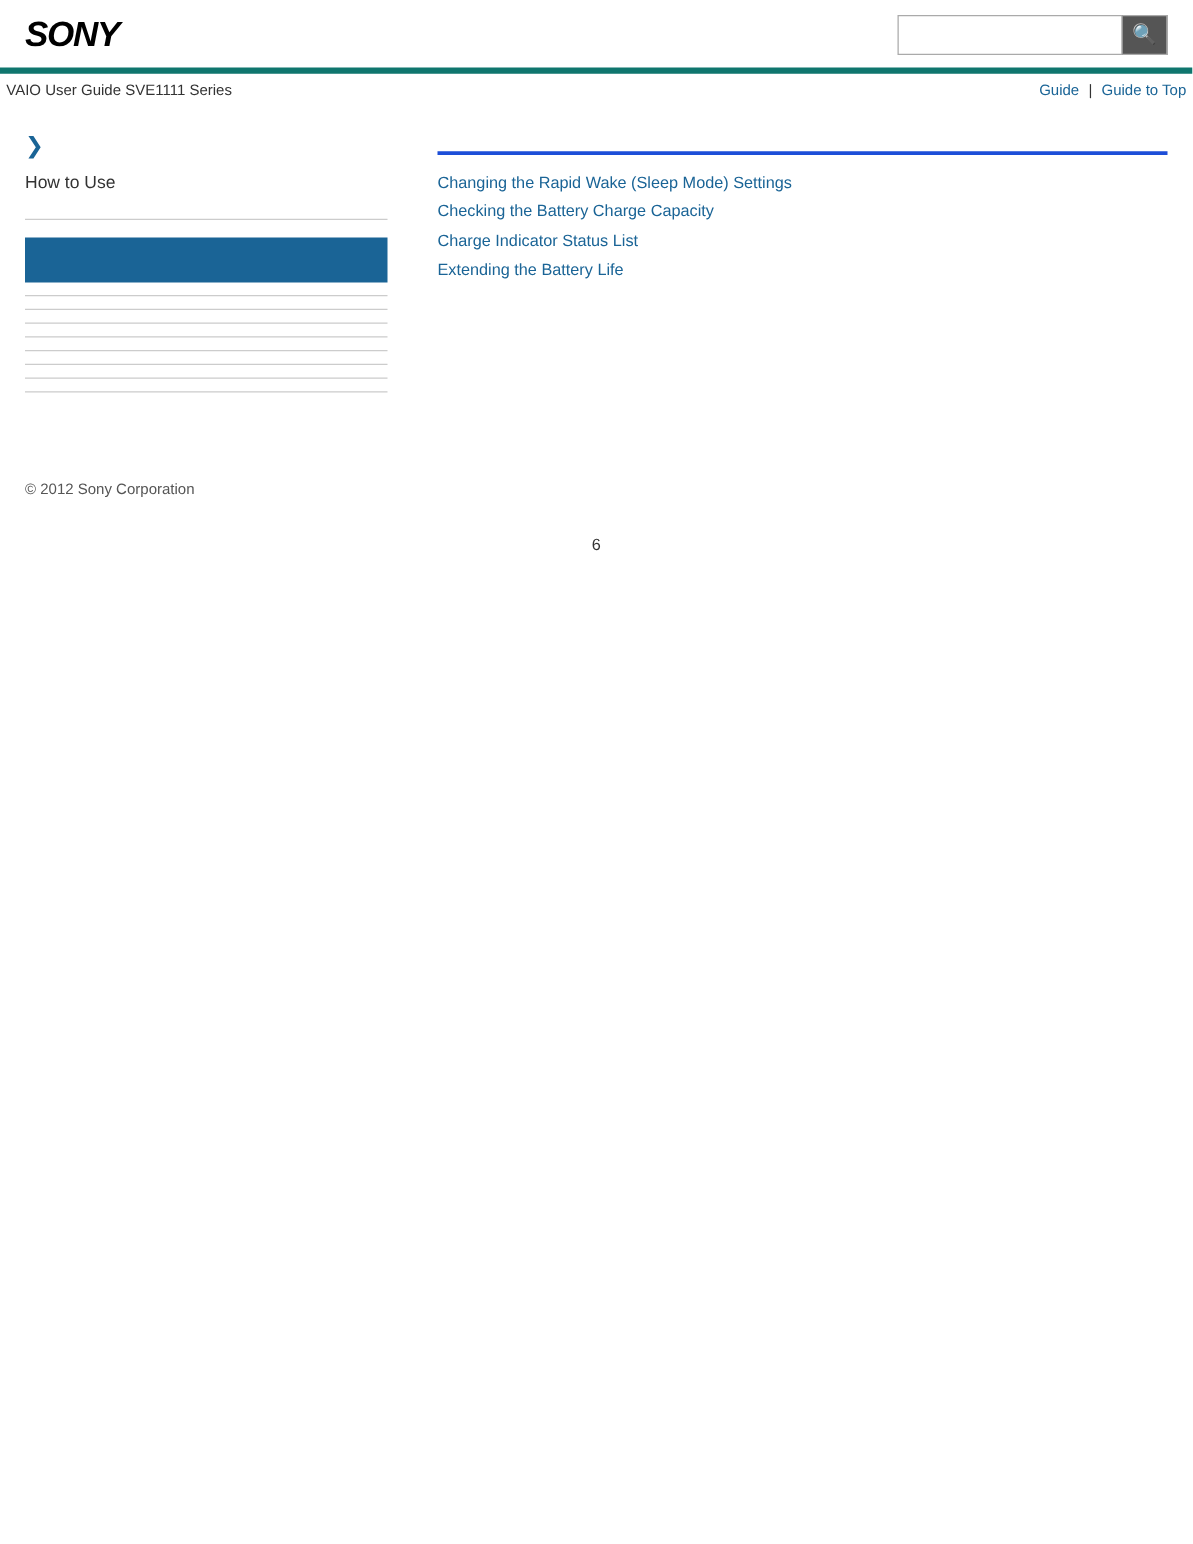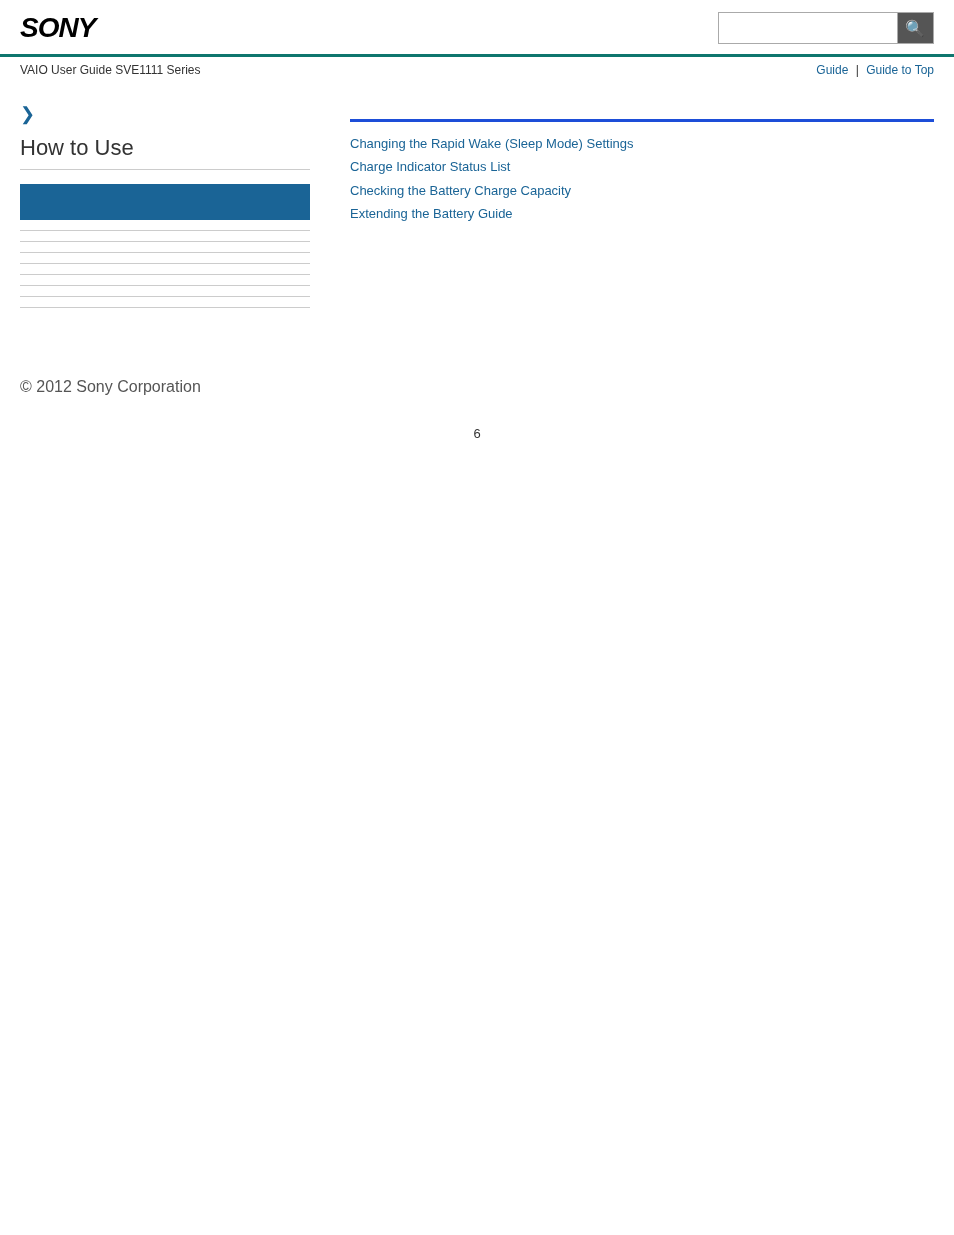--- a/index.html
+++ b/index.html
@@ -11,21 +11,21 @@
       width: 954px;
       min-height: 1235px;
     }
 
     
     .header {
       display: flex;
       align-items: flex-start;
       justify-content: space-between;
       padding: 12px 20px 10px 20px;
-      border-bottom: 3px solid #0f766e;
+      border-bottom: 5px solid #0f766e;
     }
     .sony-logo {
       font-size: 28px;
       font-weight: 900;
       letter-spacing: -1px;
       color: #000;
       font-style: italic;
     }
     .search-area {
       display: flex;
@@ -52,21 +52,21 @@
       justify-content: center;
       color: #fff;
       font-size: 16px;
     }
 
     
     .subheader {
       display: flex;
       align-items: center;
       justify-content: space-between;
-      padding: 6px 20px;
+      padding: 6px 5px;
       font-size: 12px;
       color: #333;
     }
     .nav-links a {
       color: #1a6496;
       text-decoration: none;
       font-size: 12px;
     }
     .nav-sep { color: #333; margin: 0 4px; }
 
@@ -83,25 +83,25 @@
       min-width: 310px;
       padding-right: 20px;
     }
     .sidebar-chevron {
       color: #1a6496;
       font-size: 18px;
       margin-bottom: 10px;
       display: block;
     }
     .sidebar-title {
-      font-size: 22px;
+      font-size: 14px;
       font-weight: normal;
       color: #333;
       border-bottom: 1px solid #ccc;
-      padding-bottom: 8px;
+      padding-bottom: 22px;
       margin-bottom: 14px;
     }
     .sidebar-active-item {
       background: #1a6496;
       height: 36px;
       width: 290px;
       margin-bottom: 4px;
     }
     .sidebar-line {
       border: none;
@@ -146,21 +146,21 @@
       color: #1a6496;
       text-decoration: none;
       font-size: 13px;
       display: block;
       line-height: 1.8;
     }
 
     
     .footer {
       padding: 20px 20px;
-      font-size: 16px;
+      font-size: 12px;
       color: #555;
     }
 
     
     .page-number {
       text-align: center;
       font-size: 13px;
       color: #333;
       padding: 10px 0;
     }
@@ -204,23 +204,23 @@
       <hr class="sidebar-line">
     </div>
   </div>
 
   <div class="content">
 
 
 
     <div class="additional-links">
       <a class="additional-link" href="#">Changing the Rapid Wake (Sleep Mode) Settings</a>
+      <a class="additional-link" href="#">Checking the Battery Charge Capacity</a>
       <a class="additional-link" href="#">Charge Indicator Status List</a>
-      <a class="additional-link" href="#">Checking the Battery Charge Capacity</a>
-      <a class="additional-link" href="#">Extending the Battery Guide</a>
+      <a class="additional-link" href="#">Extending the Battery Life</a>
     </div>
 
   </div>
 </div>
 
 <div class="footer">
   <span>© 2012 Sony Corporation</span>
 </div>
 
 <div class="page-number">6</div>

